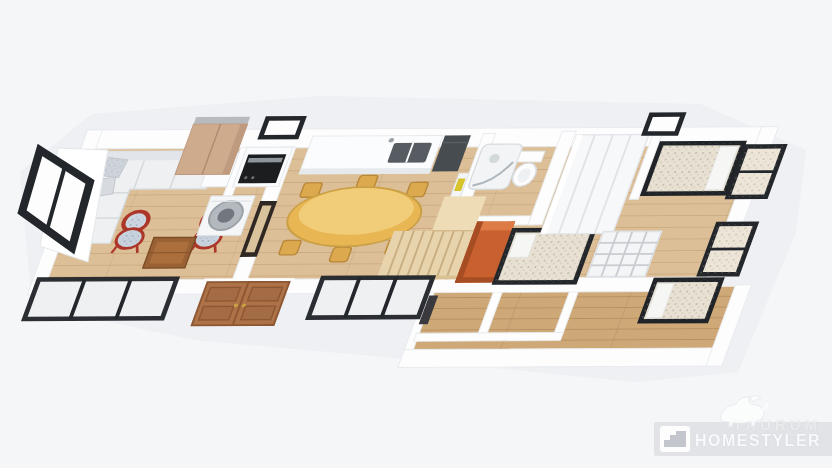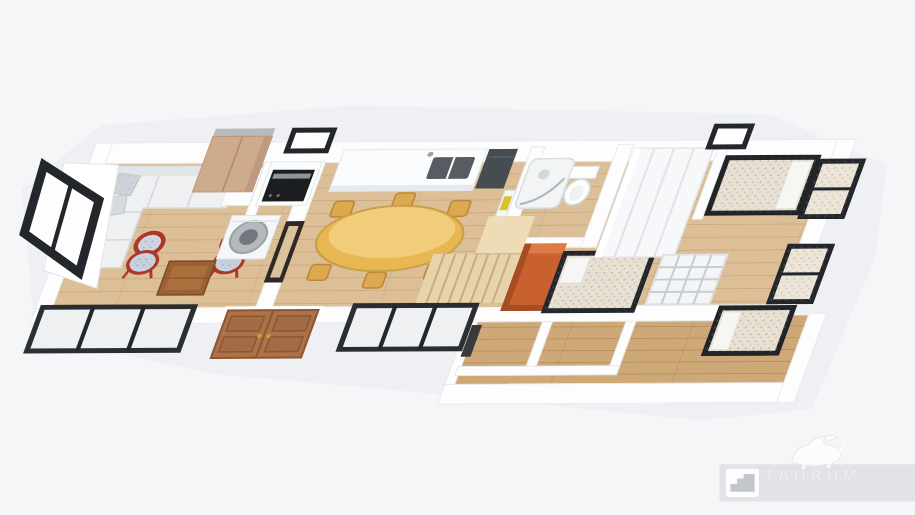--- a/index.html
+++ b/index.html
@@ -276,15 +276,16 @@
              M44 3 Q50 0 55 4 Q50 5 47 8 Z" fill="rgba(255,255,255,0.9)" stroke="rgba(225,228,232,0.9)" stroke-width="1"></path>
     <path d="M56 16 q6 -2 4 -7" stroke="rgba(255,255,255,0.9)" stroke-width="2" fill="none"></path>
   </svg>
   <div class="wm-band">
     <svg class="steps-logo" width="30" height="26" viewBox="0 0 30 26">
       <rect x="0" y="0" width="30" height="26" rx="3" fill="rgba(255,255,255,0.92)"></rect>
       <polygon points="4,21 4,14 10,14 10,9 16,9 16,5 26,5 26,21" fill="#c3c7cd"></polygon>
     </svg>
     <div class="wm-text">
       <div class="wm-taurum">TAURUM</div>
+      <div class="wm-homestyler">HOMESTYLER</div>
     </div>
   </div>
 </div>
 
 </body></html>

